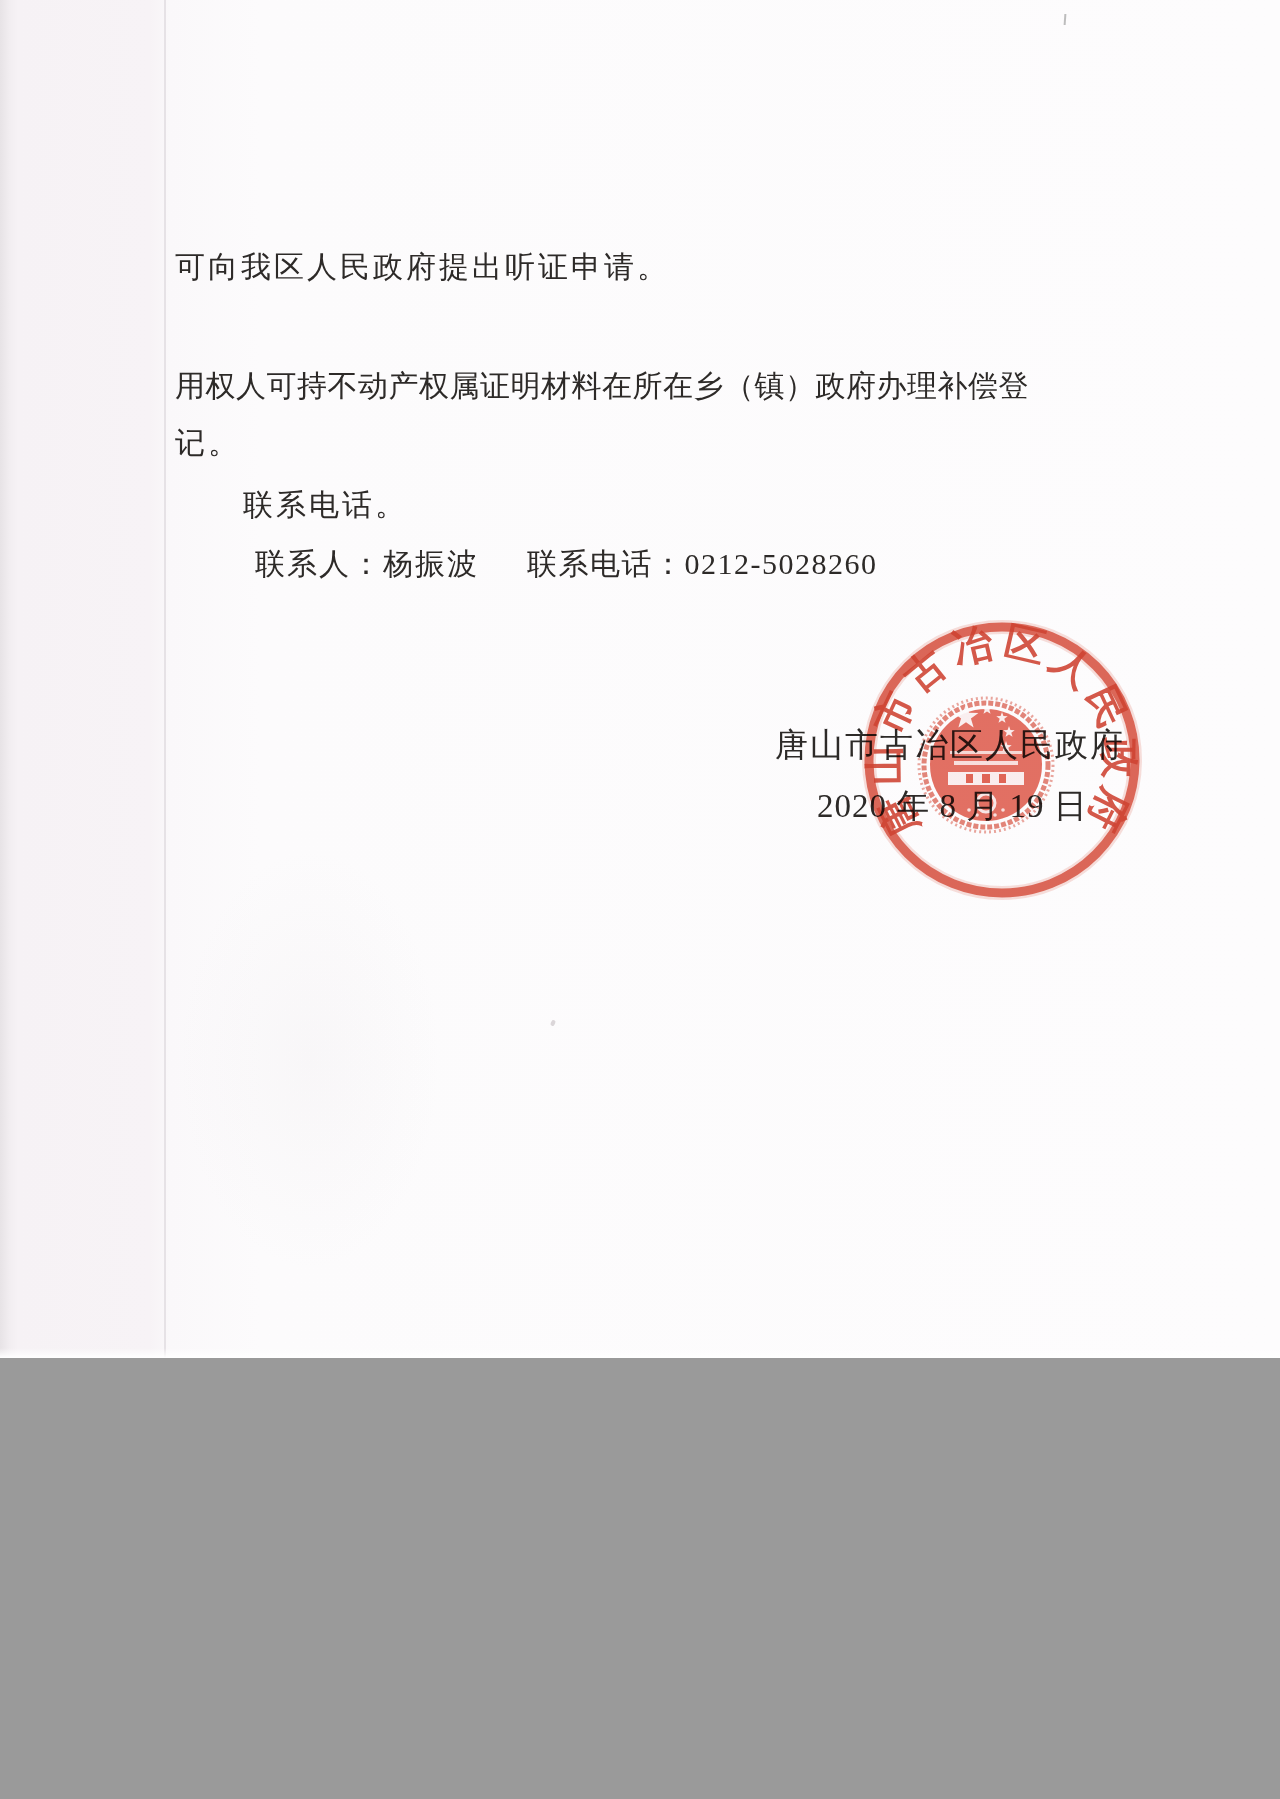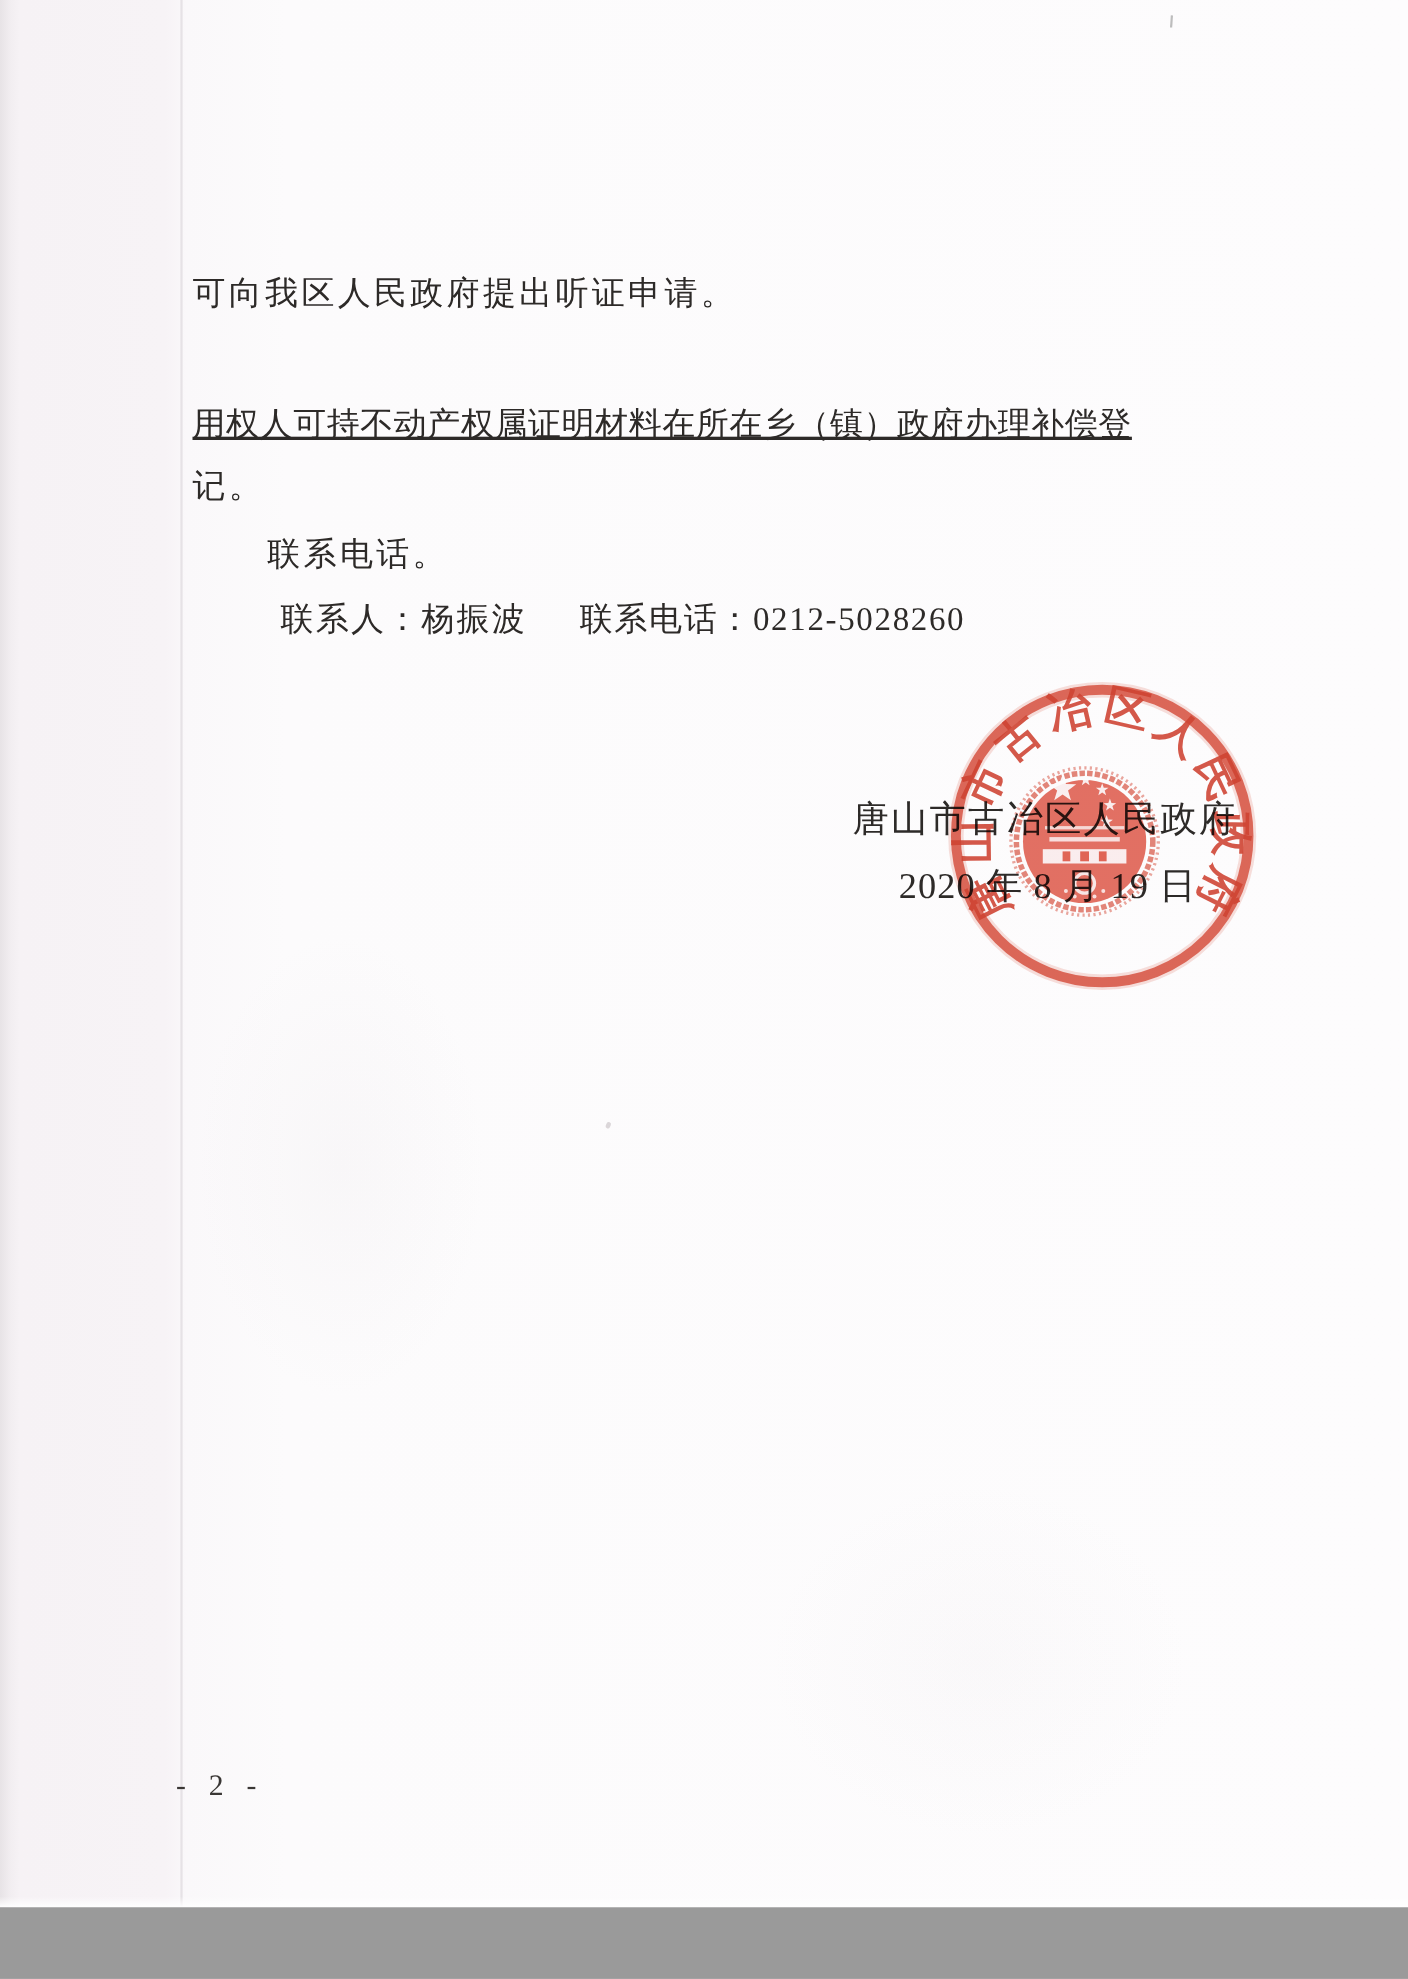--- a/index.html
+++ b/index.html
@@ -1,18 +1,18 @@
 <!DOCTYPE html>
 <html><head>
 <meta charset="utf-8">
 <style>
   html,body{margin:0;padding:0;background:#9a9a9a;}
   .page{
     position:relative;
-    width:1280px;height:1734px;
+    width:1280px;height:1358px;
     margin:0 auto;
     overflow:hidden;
     background:
       linear-gradient(to right,
         #e7e3e6 0px, #f2eef1 10px, #f6f2f5 18px,
         #f7f3f6 150px, #faf8fa 170px, #fcfbfc 260px, #fdfcfd 100%);
     font-family:"Liberation Serif","DejaVu Serif",serif;
     color:#2d2a28;
     text-align:right;
   }
@@ -37,21 +37,21 @@
   .txt{
     position:absolute;
     white-space:nowrap;
     font-size:30px;
     letter-spacing:.5px;
     line-height:38px;
     z-index:5;
   }
   .l1{left:175px;top:248px;letter-spacing:3px;}
   .l2{left:243px;top:309px;}
-  .l3{left:175px;top:367px;text-decoration:underline;}
+  .l3{left:175px;top:367px;}
   .l4{left:175px;top:424px;letter-spacing:3px;}
   .l5{left:243px;top:486px;letter-spacing:3px;}
   .contact-person{left:243px;top:545px;letter-spacing:2px;margin-left:12px;}
   .contact-phone{left:527px;top:545px;letter-spacing:1.5px;}
   .sig{left:775px;top:726px;font-size:33px;letter-spacing:2px;}
   .date{left:817px;top:787px;font-size:33px;letter-spacing:1px;}
   .pagenum{left:160px;top:1604px;font-size:27px;letter-spacing:7px;color:#3a3735;}
   
   .seal{
     position:absolute;left:856px;top:614px;width:292px;height:292px;

